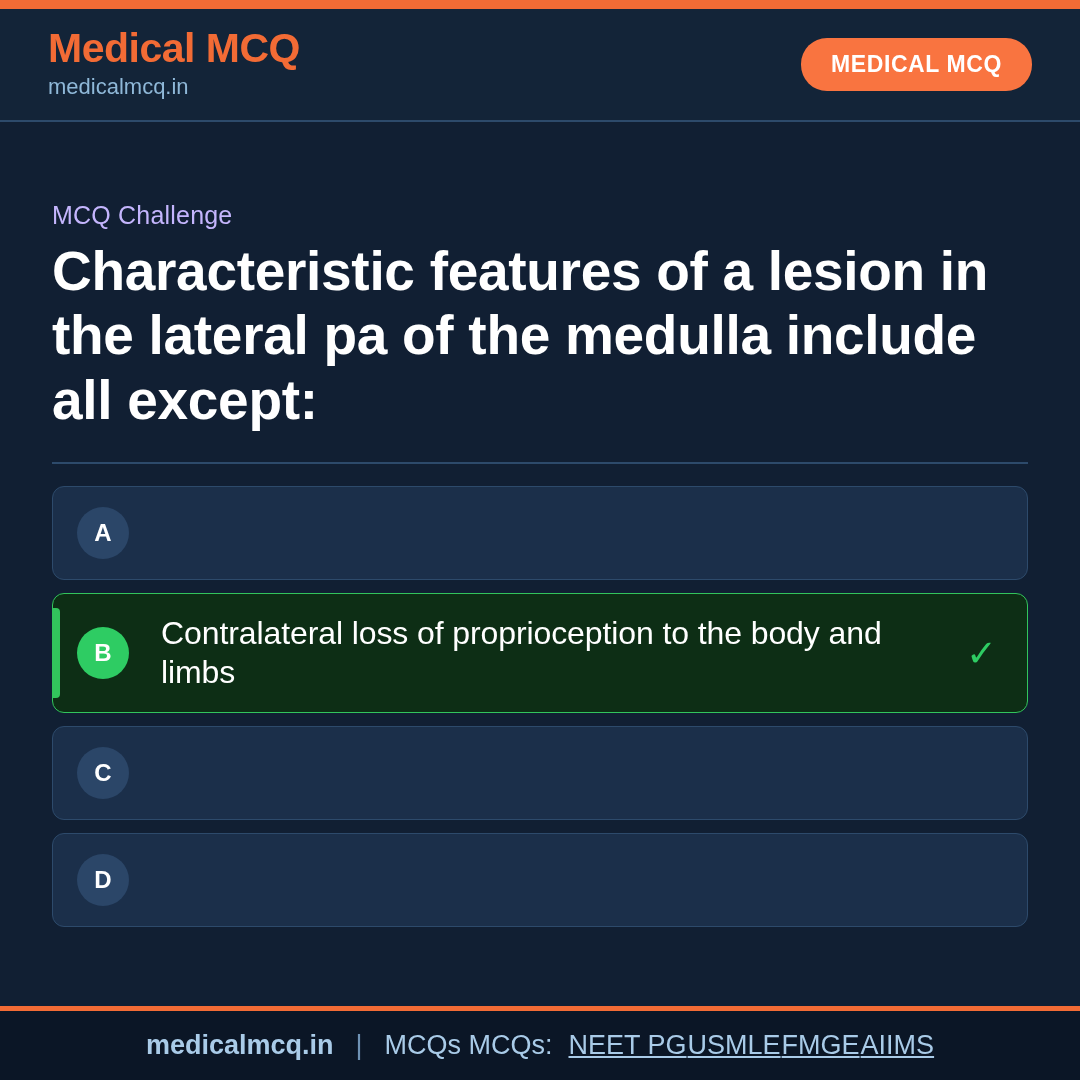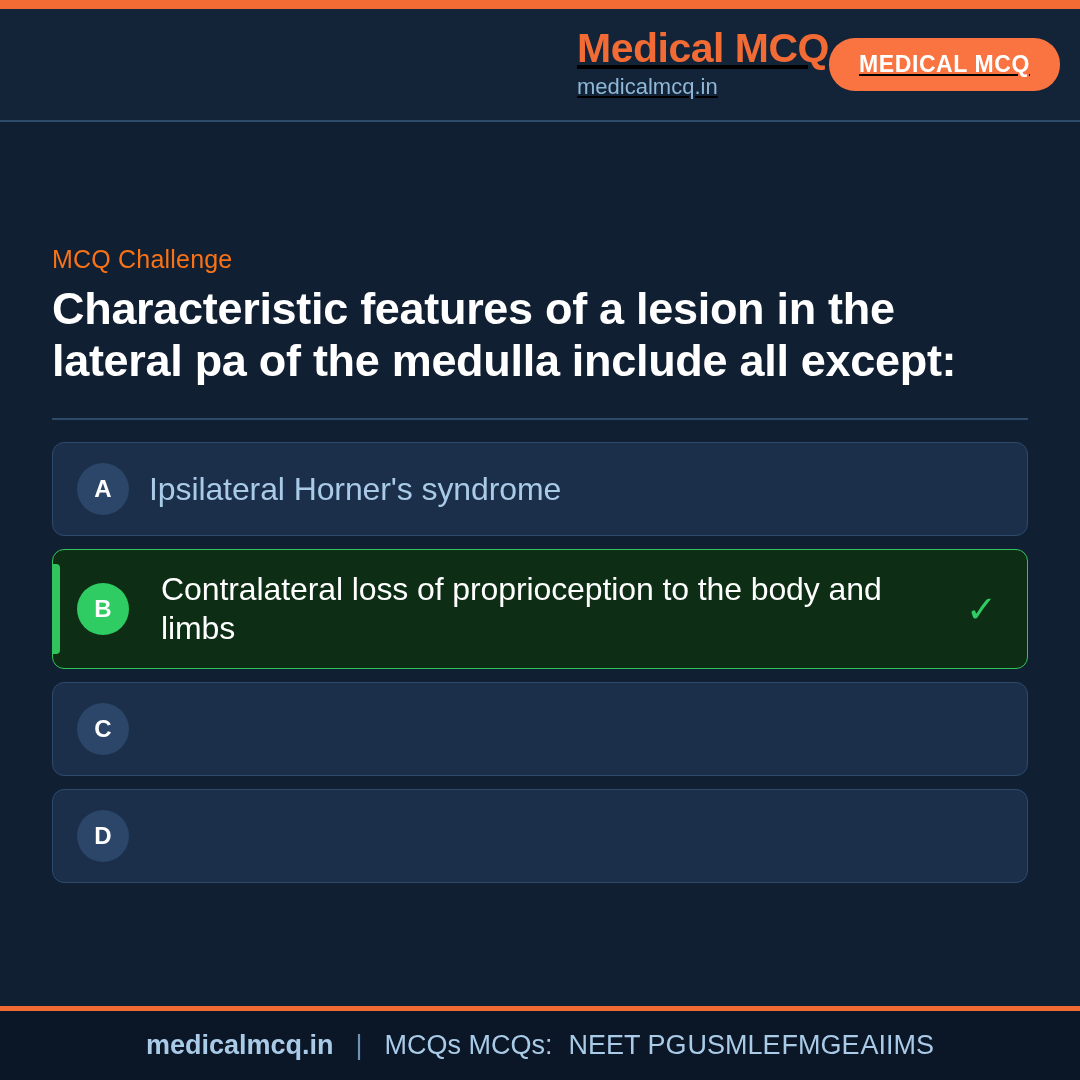--- a/index.html
+++ b/index.html
@@ -31,23 +31,22 @@
   }
 
   
   .header {
     flex: 0 0 auto;
     height: 113px;
     background: #132438;
     border-bottom: 2px solid #2d4a6b;
     display: flex;
     align-items: center;
-    justify-content: flex-end;
-    padding: 0 20px;
-    text-decoration: underline;
+    justify-content: space-between;
+    padding: 0 48px;
   }
 
   .brand-block { display: flex; flex-direction: column; justify-content: center; }
 
   .brand-title {
     font-size: 41px;
     font-weight: bold;
     color: #f26b35;
     line-height: 1.05;
     letter-spacing: -0.5px;
@@ -75,27 +74,27 @@
   .content {
     flex: 1 1 auto;
     padding: 0 52px;
     display: flex;
     flex-direction: column;
     justify-content: center;
   }
 
   .kicker {
     font-size: 25px;
-    color: #f97316;
+    color: #c4b5fd;
     margin-bottom: 9px;
     letter-spacing: 0.2px;
   }
 
   .question {
-    font-size: 45px;
+    font-size: 55px;
     font-weight: bold;
     color: #ffffff;
     line-height: 1.17;
     letter-spacing: -0.3px;
   }
 
   .divider {
     height: 2px;
     background: #2d4a6b;
     margin: 30px 0 22px 0;
@@ -186,21 +185,21 @@
     display: flex;
     align-items: center;
     justify-content: center;
     gap: 16px;
     color: #a9cbe8;
     font-size: 27px;
   }
 
   .footer-site { font-weight: bold; }
   .footer-sep { color: #6f93b5; padding: 0 6px; }
-  .footer-exams { display: inline-flex; gap: 1px; }
+  .footer-exams { display: inline-flex; gap: 1px; text-decoration: underline; }
 </style>
 </head>
 <body>
 
 <div class="page">
 
   <div class="top-accent"></div>
 
   <div class="header">
     <div class="brand-block">
@@ -213,21 +212,20 @@
   <div class="content">
     <div class="kicker">MCQ Challenge</div>
     <div class="question">Characteristic features of a lesion in the lateral pa of the medulla include all except:</div>
 
     <div class="divider"></div>
 
     <div class="options">
 
       <div class="option">
         <div class="opt-badge">A</div>
-        <div class="opt-text">Ipsilateral Horner's syndrome</div>
         <div class="opt-check"></div>
       </div>
 
       <div class="option correct">
         <div class="opt-badge">B</div>
         <div class="opt-text">Contralateral loss of proprioception to the body and limbs</div>
         <div class="opt-check">✓</div>
       </div>
 
       <div class="option">

